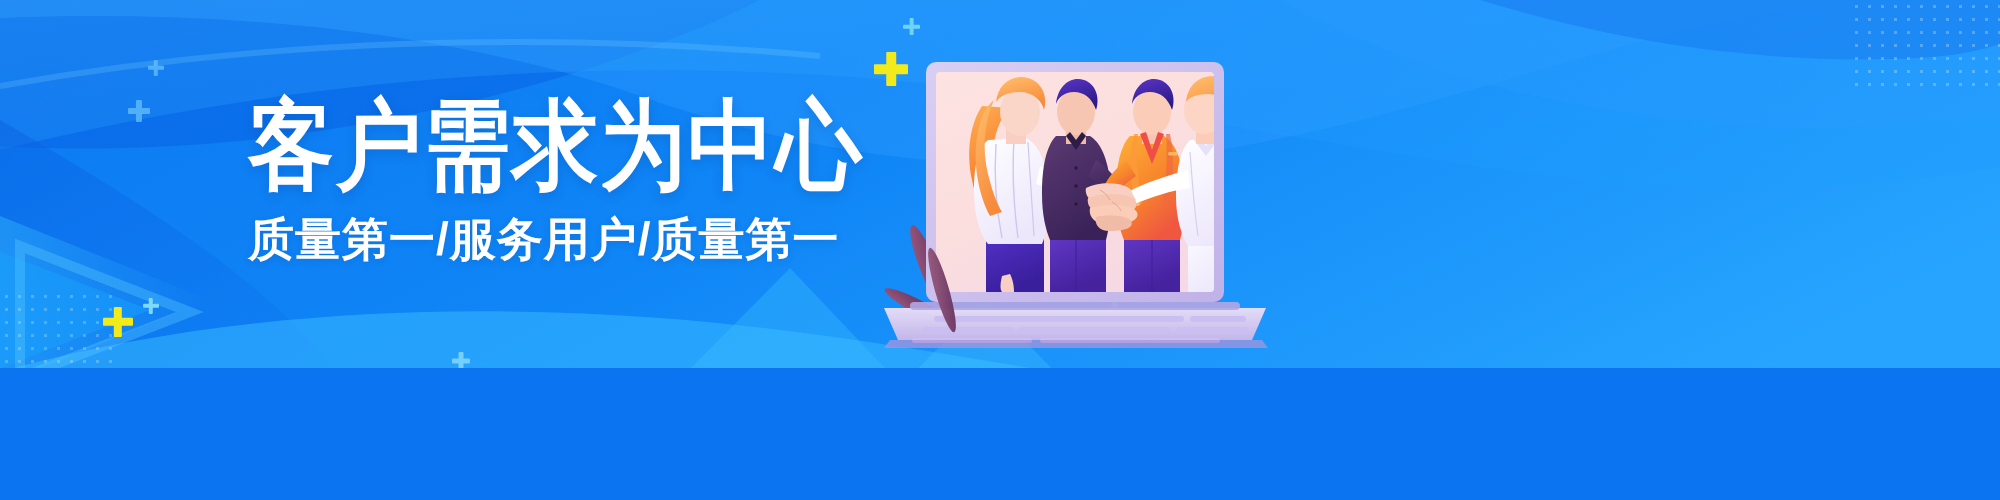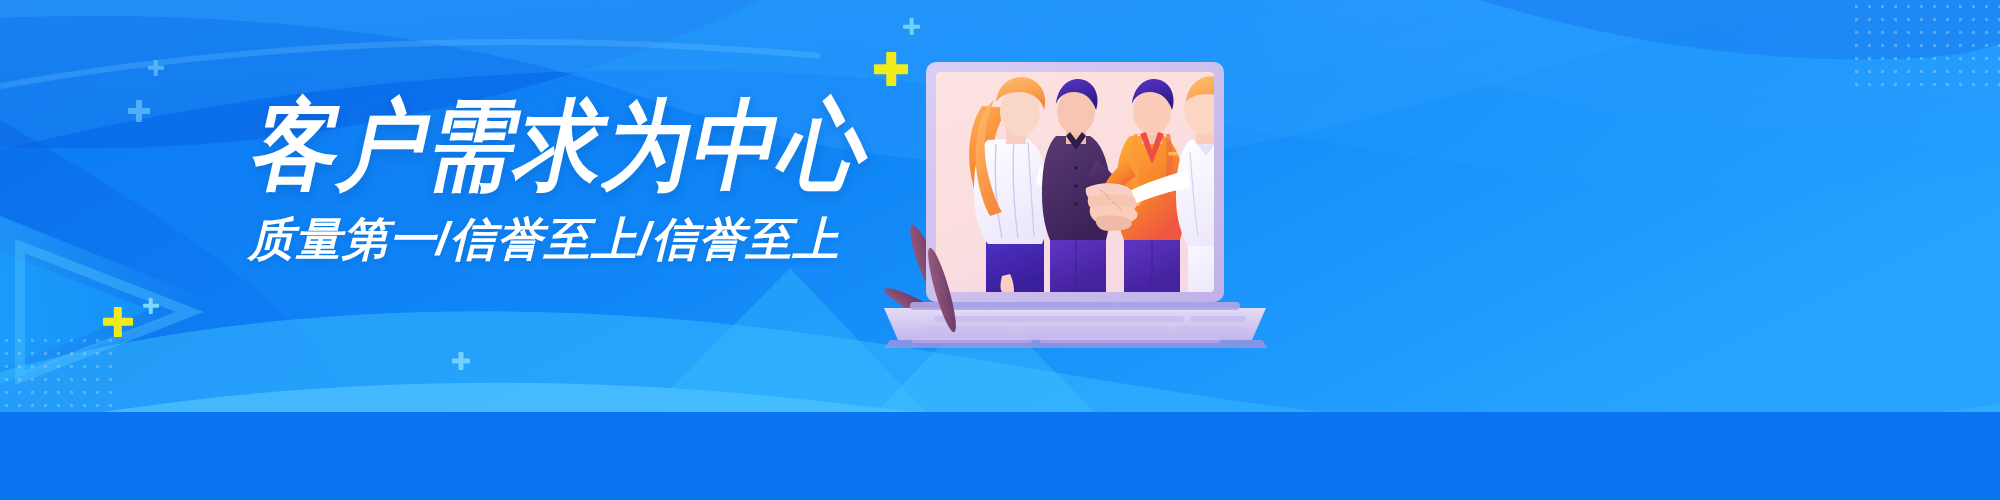--- a/index.html
+++ b/index.html
@@ -2,23 +2,22 @@
 <html><head>
 <meta charset="utf-8">
 <style>
   html,body{margin:0;padding:0;}
   body{
     width:2000px;height:500px;overflow:hidden;
     font-family:"Liberation Sans","DejaVu Sans",sans-serif;
     background:#0b74f0;
   }
   #banner{
-    position:relative;width:2000px;height:412px;overflow:hidden;
+    position:relative;width:2000px;height:368px;overflow:hidden;
     background:linear-gradient(110deg,#0f7ef5 0%,#0b74f0 35%,#1188f7 60%,#29a9ff 100%);
-    font-style:italic;
   }
   .lyr{position:absolute;pointer-events:none;}
   .full{left:0;top:0;width:2000px;height:500px;}
 
   
   #bgwaves{left:0;top:0;width:2000px;height:500px;}
 
   
   .dotgrid{
     background-image:radial-gradient(circle, rgba(255,255,255,.30) 1.6px, transparent 1.7px);
@@ -140,21 +139,21 @@
       <i class="h"></i>
       <i class="v"></i>
     </div>
   <div class="plus" style="left:452px;top:352px;width:18px;height:18px;color:#8fe0ff;opacity:.75;">
       <i class="h"></i>
       <i class="v"></i>
     </div>
 
   <div id="textblock">
     <div id="headline">客户需求为中心</div>
-    <div id="subtitle">质量第一/信誉至上/信誉至上</div>
+    <div id="subtitle">质量第一/服务用户/质量第一</div>
   </div>
 
   <div id="illus">
     <svg viewBox="0 0 430 320">
       <defs>
         <linearGradient id="scr" x1="0" y1="0" x2="0.6" y2="1">
           <stop offset="0%" stop-color="#fde3e2"></stop>
           <stop offset="55%" stop-color="#fbdedd"></stop>
           <stop offset="100%" stop-color="#f6d9e4"></stop>
         </linearGradient>

